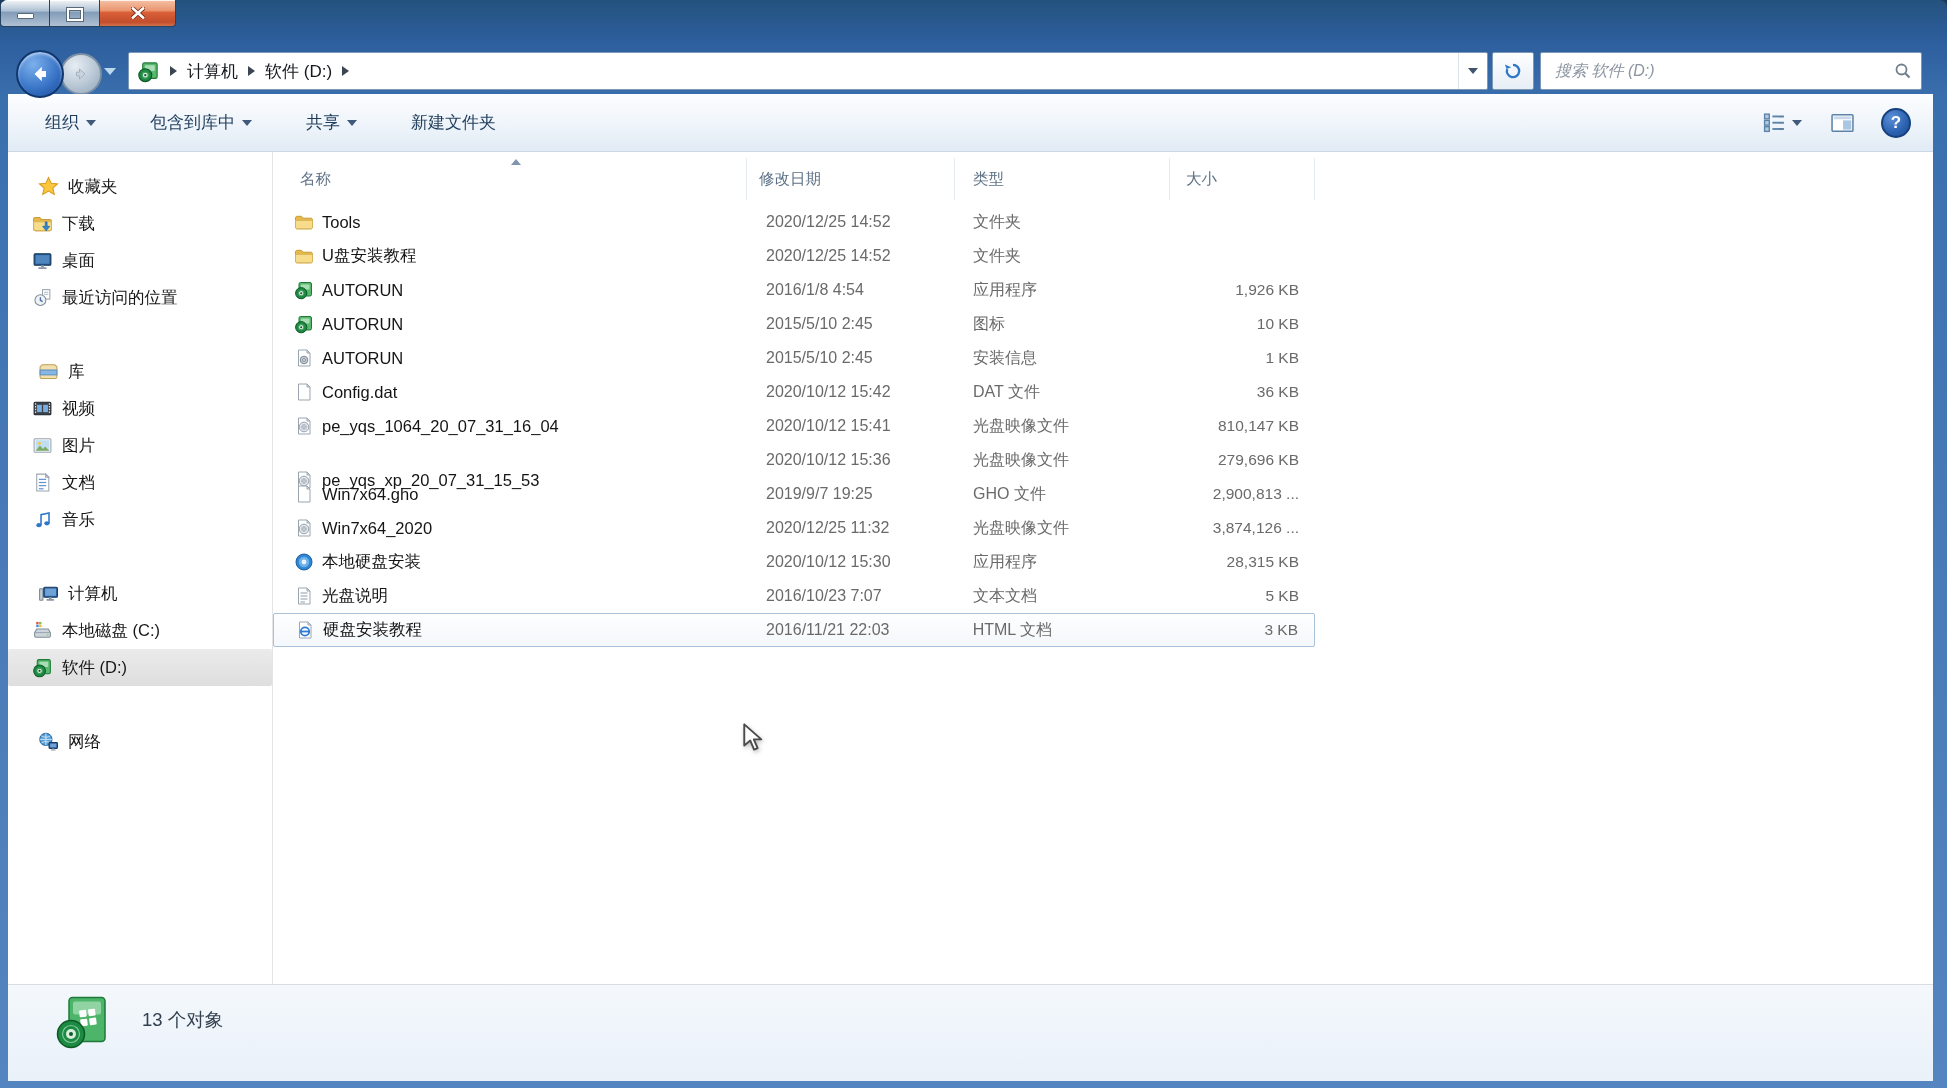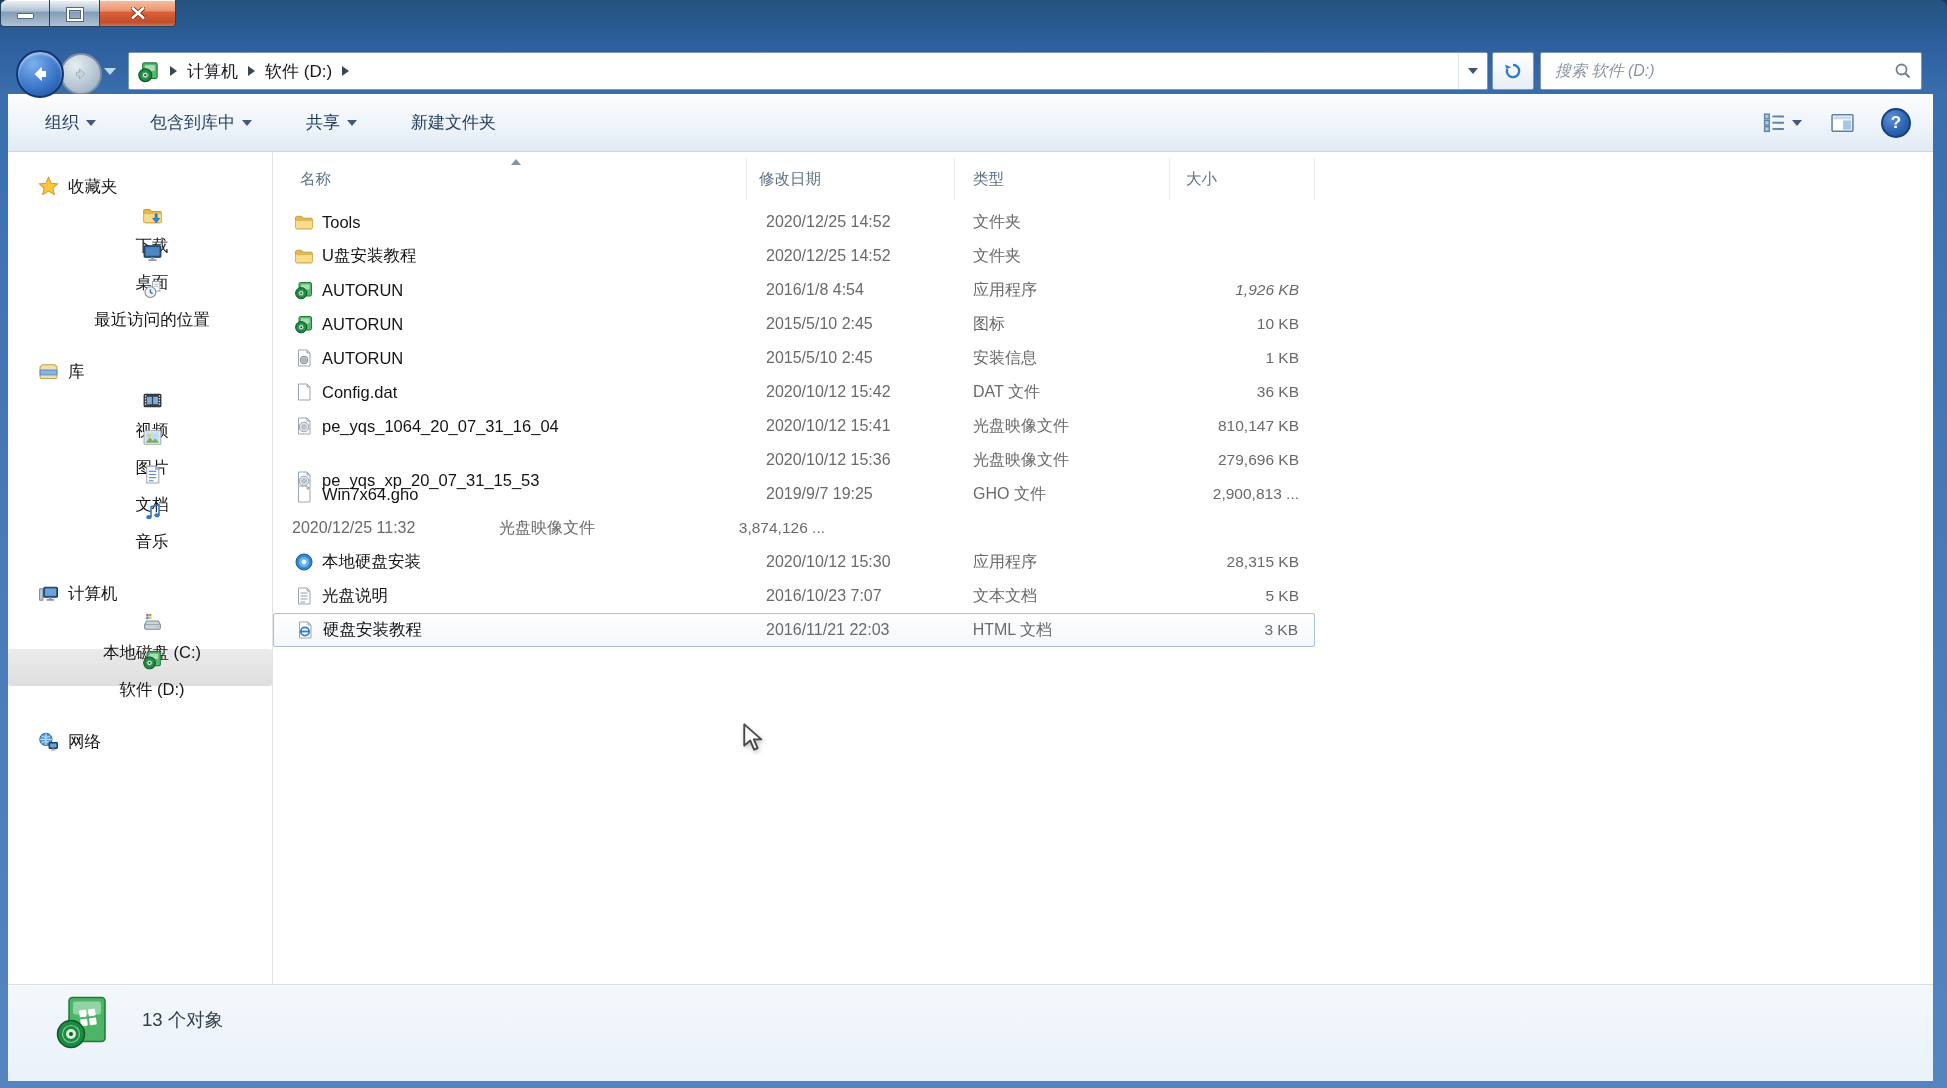--- a/index.html
+++ b/index.html
@@ -51,21 +51,21 @@
   .tb-iconbtn{display:flex;align-items:center;gap:6px;}
   .tb-iconbtn .ic{width:23px;height:21px;display:inline-block;}
   .help-circle{width:26px;height:26px;border-radius:50%;border:2px solid #16407c;
     background:radial-gradient(circle at 35% 30%,#5c8fd6,#2b62b0 60%,#1c4a8e);
     color:#fff;font-weight:bold;font-size:17px;display:flex;align-items:center;justify-content:center;}
   
   .mainbg{position:absolute;left:8px;top:152px;width:1925px;height:833px;background:#fff;}
   .sidebar{position:absolute;left:8px;top:152px;width:264px;height:833px;background:#fff;box-sizing:border-box;padding-top:16px;overflow:hidden;}
   .vsep{position:absolute;left:272px;top:152px;width:1px;height:833px;background:#e4e4e4;}
   .srow{height:37px;display:flex;align-items:center;gap:9px;font-size:16.5px;color:#161616;padding-left:30px;cursor:default;}
-  .srow.child{padding-left:24px;flex-direction:column;}
+  .srow.child{padding-left:24px;}
   .srow .ico{width:21px;height:21px;flex:0 0 21px;display:inline-block;}
   .srow.sel{background:linear-gradient(180deg,#ebebeb,#dedede);border-radius:2px;}
   .sspacer{height:37px;}
   
   .filearea{position:absolute;left:273px;top:152px;width:1660px;height:833px;background:#fff;}
   .lheader{position:absolute;left:0;top:6px;height:42px;display:flex;}
   .hcell{box-sizing:border-box;border-right:1px solid #e6ecf2;display:flex;align-items:center;
     font-size:15.5px;color:#5d7186;cursor:default;position:relative;}
   .sortup{position:absolute;left:238px;top:1px;width:0;height:0;
     border-left:5px solid transparent;border-right:5px solid transparent;border-bottom:6px solid #7e95ab;}
@@ -395,21 +395,21 @@
                 <rect x="5" y="2.5" width="12.5" height="13.5" rx="1.5" fill="#58b86e" stroke="#1f7a38"></rect>
                 <rect x="7" y="4.5" width="8.5" height="5" rx="1" fill="#bfe6c8" opacity=".8"></rect>
                 <circle cx="7.2" cy="13.2" r="5.6" fill="#1c8a42" stroke="#0d5a26"></circle>
                 <circle cx="7.2" cy="13.2" r="2.6" fill="#d7eedd" stroke="#3f9c5c"></circle>
                 <circle cx="7.2" cy="13.2" r="1" fill="#0d5a26"></circle>
               </svg></span>
             <span>AUTORUN</span>
           </div>
           <div class="fcell c-date" style="width: 208px;">2016/1/8 4:54</div>
           <div class="fcell c-type" style="width: 215px;">应用程序</div>
-          <div class="fcell c-size" style="width: 145px; font-style: italic;">1,926 KB</div>
+          <div class="fcell c-size" style="width: 145px;">1,926 KB</div>
         </div>
         <div class="frow">
           <div class="fcell c-name" style="width: 474px;">
             <span class="ico"><svg viewBox="0 0 20 20" width="100%" height="100%">
                 <rect x="5" y="2.5" width="12.5" height="13.5" rx="1.5" fill="#58b86e" stroke="#1f7a38"></rect>
                 <rect x="7" y="4.5" width="8.5" height="5" rx="1" fill="#bfe6c8" opacity=".8"></rect>
                 <circle cx="7.2" cy="13.2" r="5.6" fill="#1c8a42" stroke="#0d5a26"></circle>
                 <circle cx="7.2" cy="13.2" r="2.6" fill="#d7eedd" stroke="#3f9c5c"></circle>
                 <circle cx="7.2" cy="13.2" r="1" fill="#0d5a26"></circle>
               </svg></span>
@@ -481,20 +481,30 @@
                 <path d="M4.5 2h8.5l3 3v13H4.5z" fill="#fff" stroke="#9aa5b0"></path>
                 <path d="M13 2l3 3h-3z" fill="#dfe5ea" stroke="#9aa5b0"></path>
               </svg></span>
             <span>Win7x64.gho</span>
           </div>
           <div class="fcell c-date" style="width: 208px;">2019/9/7 19:25</div>
           <div class="fcell c-type" style="width: 215px;">GHO 文件</div>
           <div class="fcell c-size" style="width: 145px;">2,900,813 ...</div>
         </div>
         <div class="frow">
+          <div class="fcell c-name" style="width: 474px;">
+            <span class="ico"><svg viewBox="0 0 20 20" width="100%" height="100%">
+                <path d="M4.5 2h8.5l3 3v13H4.5z" fill="#fff" stroke="#9aa5b0"></path>
+                <path d="M13 2l3 3h-3z" fill="#dfe5ea" stroke="#9aa5b0"></path>
+                <circle cx="10" cy="11" r="4.8" fill="#e3e9ee" stroke="#98a2ab"></circle>
+                <circle cx="10" cy="11" r="2.6" fill="none" stroke="#b8c0c8"></circle>
+                <circle cx="10" cy="11" r="1.3" fill="#fff" stroke="#98a2ab"></circle>
+              </svg></span>
+            <span>Win7x64_2020</span>
+          </div>
           <div class="fcell c-date" style="width: 208px;">2020/12/25 11:32</div>
           <div class="fcell c-type" style="width: 215px;">光盘映像文件</div>
           <div class="fcell c-size" style="width: 145px;">3,874,126 ...</div>
         </div>
         <div class="frow">
           <div class="fcell c-name" style="width: 474px;">
             <span class="ico"><svg viewBox="0 0 20 20" width="100%" height="100%">
                 <circle cx="10" cy="10" r="8" fill="#2f86d3" stroke="#1b5ea2"></circle>
                 <circle cx="10" cy="10" r="5.2" fill="#6db1e8"></circle>
                 <circle cx="10" cy="10" r="2.4" fill="#eaf4fc"></circle>

